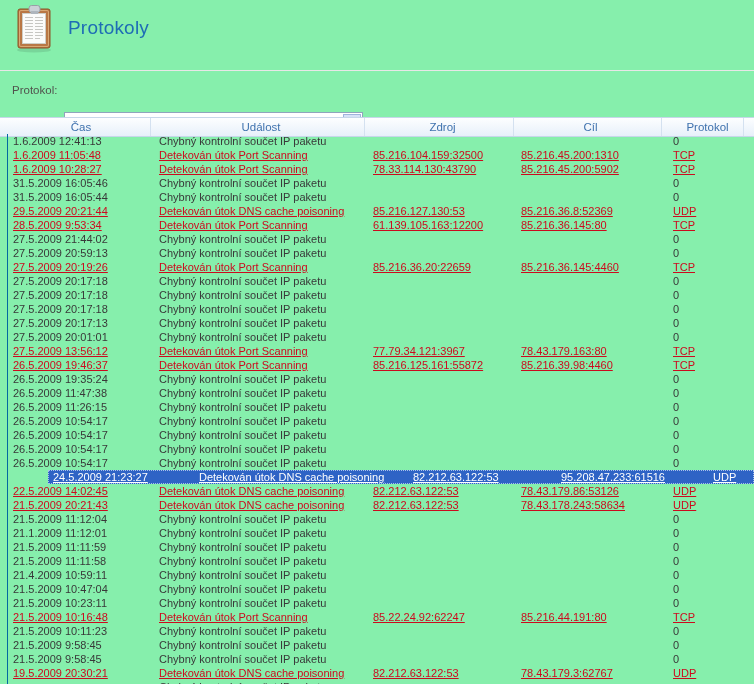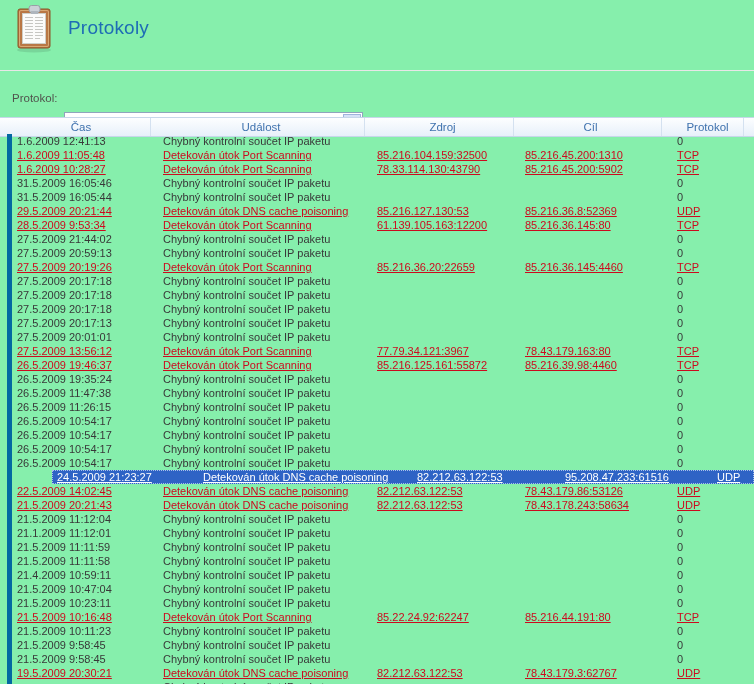--- a/index.html
+++ b/index.html
@@ -9,21 +9,21 @@
 
   
   .titlebar { position:absolute; left:0; top:0; width:100%; height:70px; }
   .app-icon { position:absolute; left:8px; top:3px; width:50px; height:50px; }
   .page-title { position:absolute; left:68px; top:17px; font-size:19px; font-weight:400;
                 color:#1E6CB5; letter-spacing:.2px; }
   .hdr-divider { position:absolute; left:0; top:70px; width:754px; height:1px; background:#E7E7E7; }
 
   
   .filter-row { position:absolute; left:0; top:71px; width:100%; height:42px; }
-  .filter-label { position:absolute; left:12px; top:13px; font-size:11.5px; color:#51534D;margin-top:8px; }
+  .filter-label { position:absolute; left:12px; top:13px; font-size:11.5px; color:#51534D; }
   .combo { position:absolute; left:64px; top:9px; width:299px; height:22px; background:#fff;
            border:1px solid #90A4BC; display:flex; align-items:center; cursor:default;margin-top:32px; }
   .combo-value { flex:1; padding-left:5px; font-size:11.5px; font-weight:bold; color:#1D1D1D;
                  white-space:nowrap; overflow:hidden; }
   .combo-btn { width:18px; height:18px; margin-right:1px; background:linear-gradient(#D9E3F7,#BDCEEF);
                border:1px solid #9FB4DC; display:flex; align-items:center; justify-content:center; }
 
   
   .log-table { position:absolute; left:0; top:113px; width:754px; bottom:0; }
   .thead { position:absolute; left:0; top:4px; width:754px; height:20px;
@@ -32,21 +32,21 @@
            display:grid; grid-template-columns:151px 214px 149px 148px 82px 1fr;text-align:center; }
   .th { font-size:11.5px; color:#3F72AE; line-height:18px; border-right:1px solid #D4E1F0;
         white-space:nowrap; overflow:hidden; }
   .th.c0 { padding-left:12px; }
   .th.c1, .th.c2 { padding-left:7px; }
   .th.c3 { padding-left:6px; }
   .th.c4 { padding-left:10px; }
   .th.filler { border-right:none; }
 
   .tbody { position:absolute; left:7px; right:0; top:21px; bottom:0; overflow:hidden;
-           border-left:5px solid #0369a1; }
+           border-left:1px solid #0369a1; }
   .row { display:grid; grid-template-columns:144px 214px 149px 148px 82px 1fr;
          height:14px; line-height:14px; cursor:default; }
   .cell { font-size:11px; white-space:nowrap; overflow:hidden; }
   .cell.c0 { padding-left:5px; }
   .cell.c1, .cell.c2 { padding-left:7px; }
   .cell.c3 { padding-left:6px; }
   .cell.c4 { padding-left:10px; }
   .row.info  .cell { color:#383838; }
   .row.error .cell { color:#CC0A1E;text-decoration:underline; }
   .row.selected { background:#2E63C5; outline:1px dotted #A8C0EC; outline-offset:-1px;margin-left:40px; }

